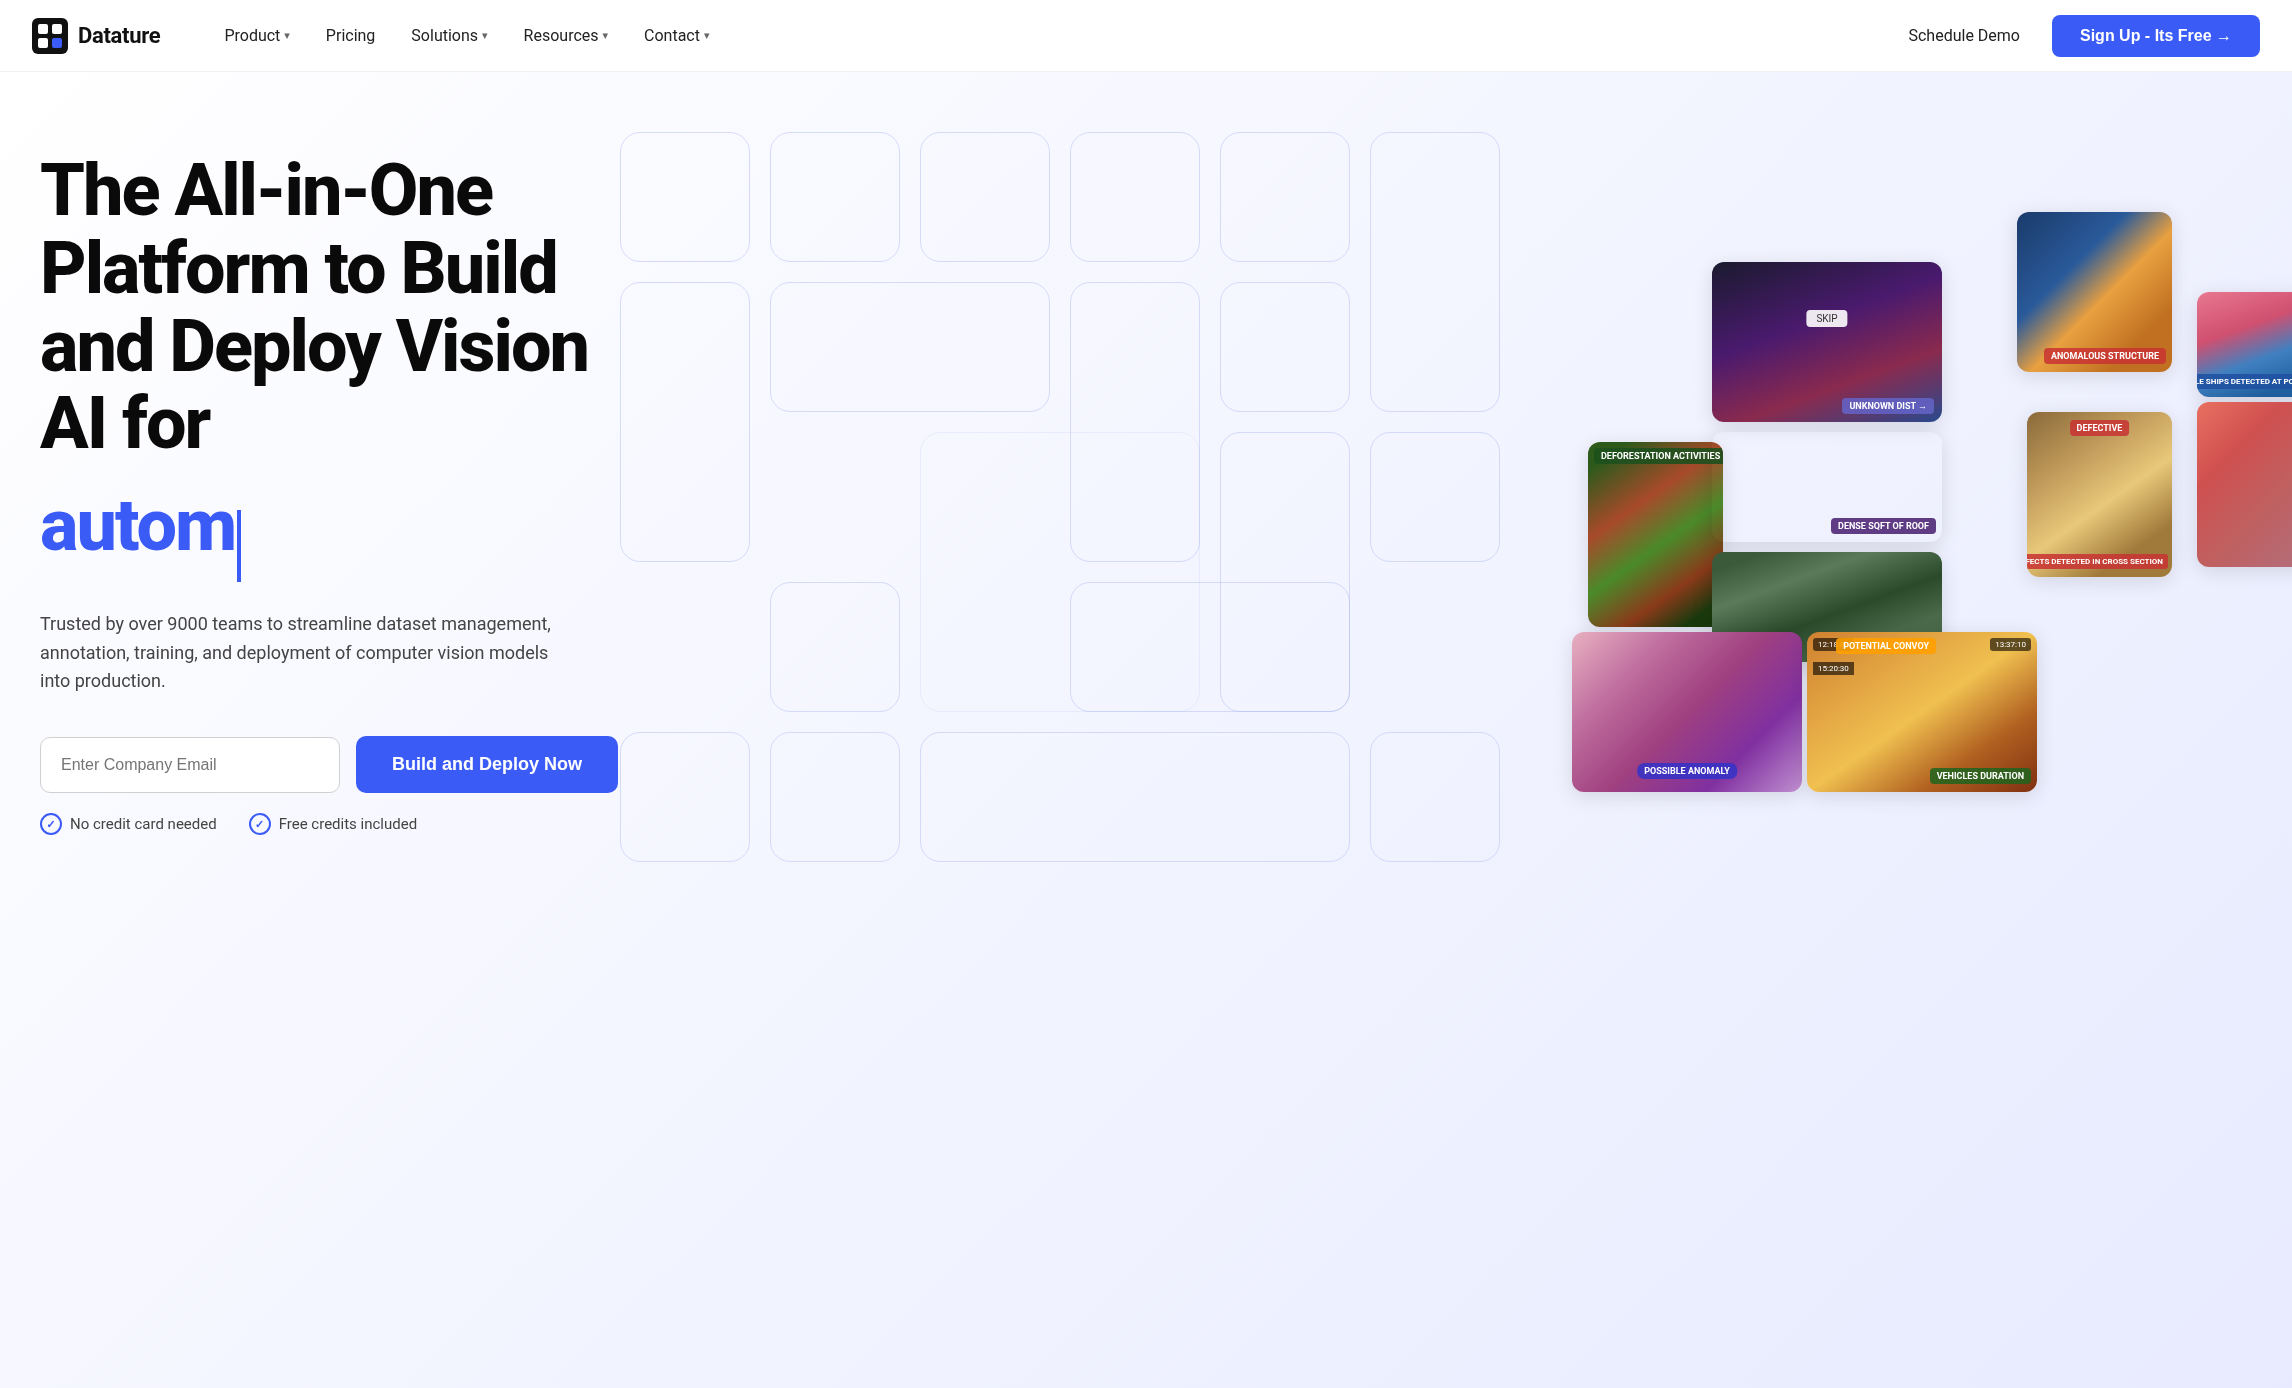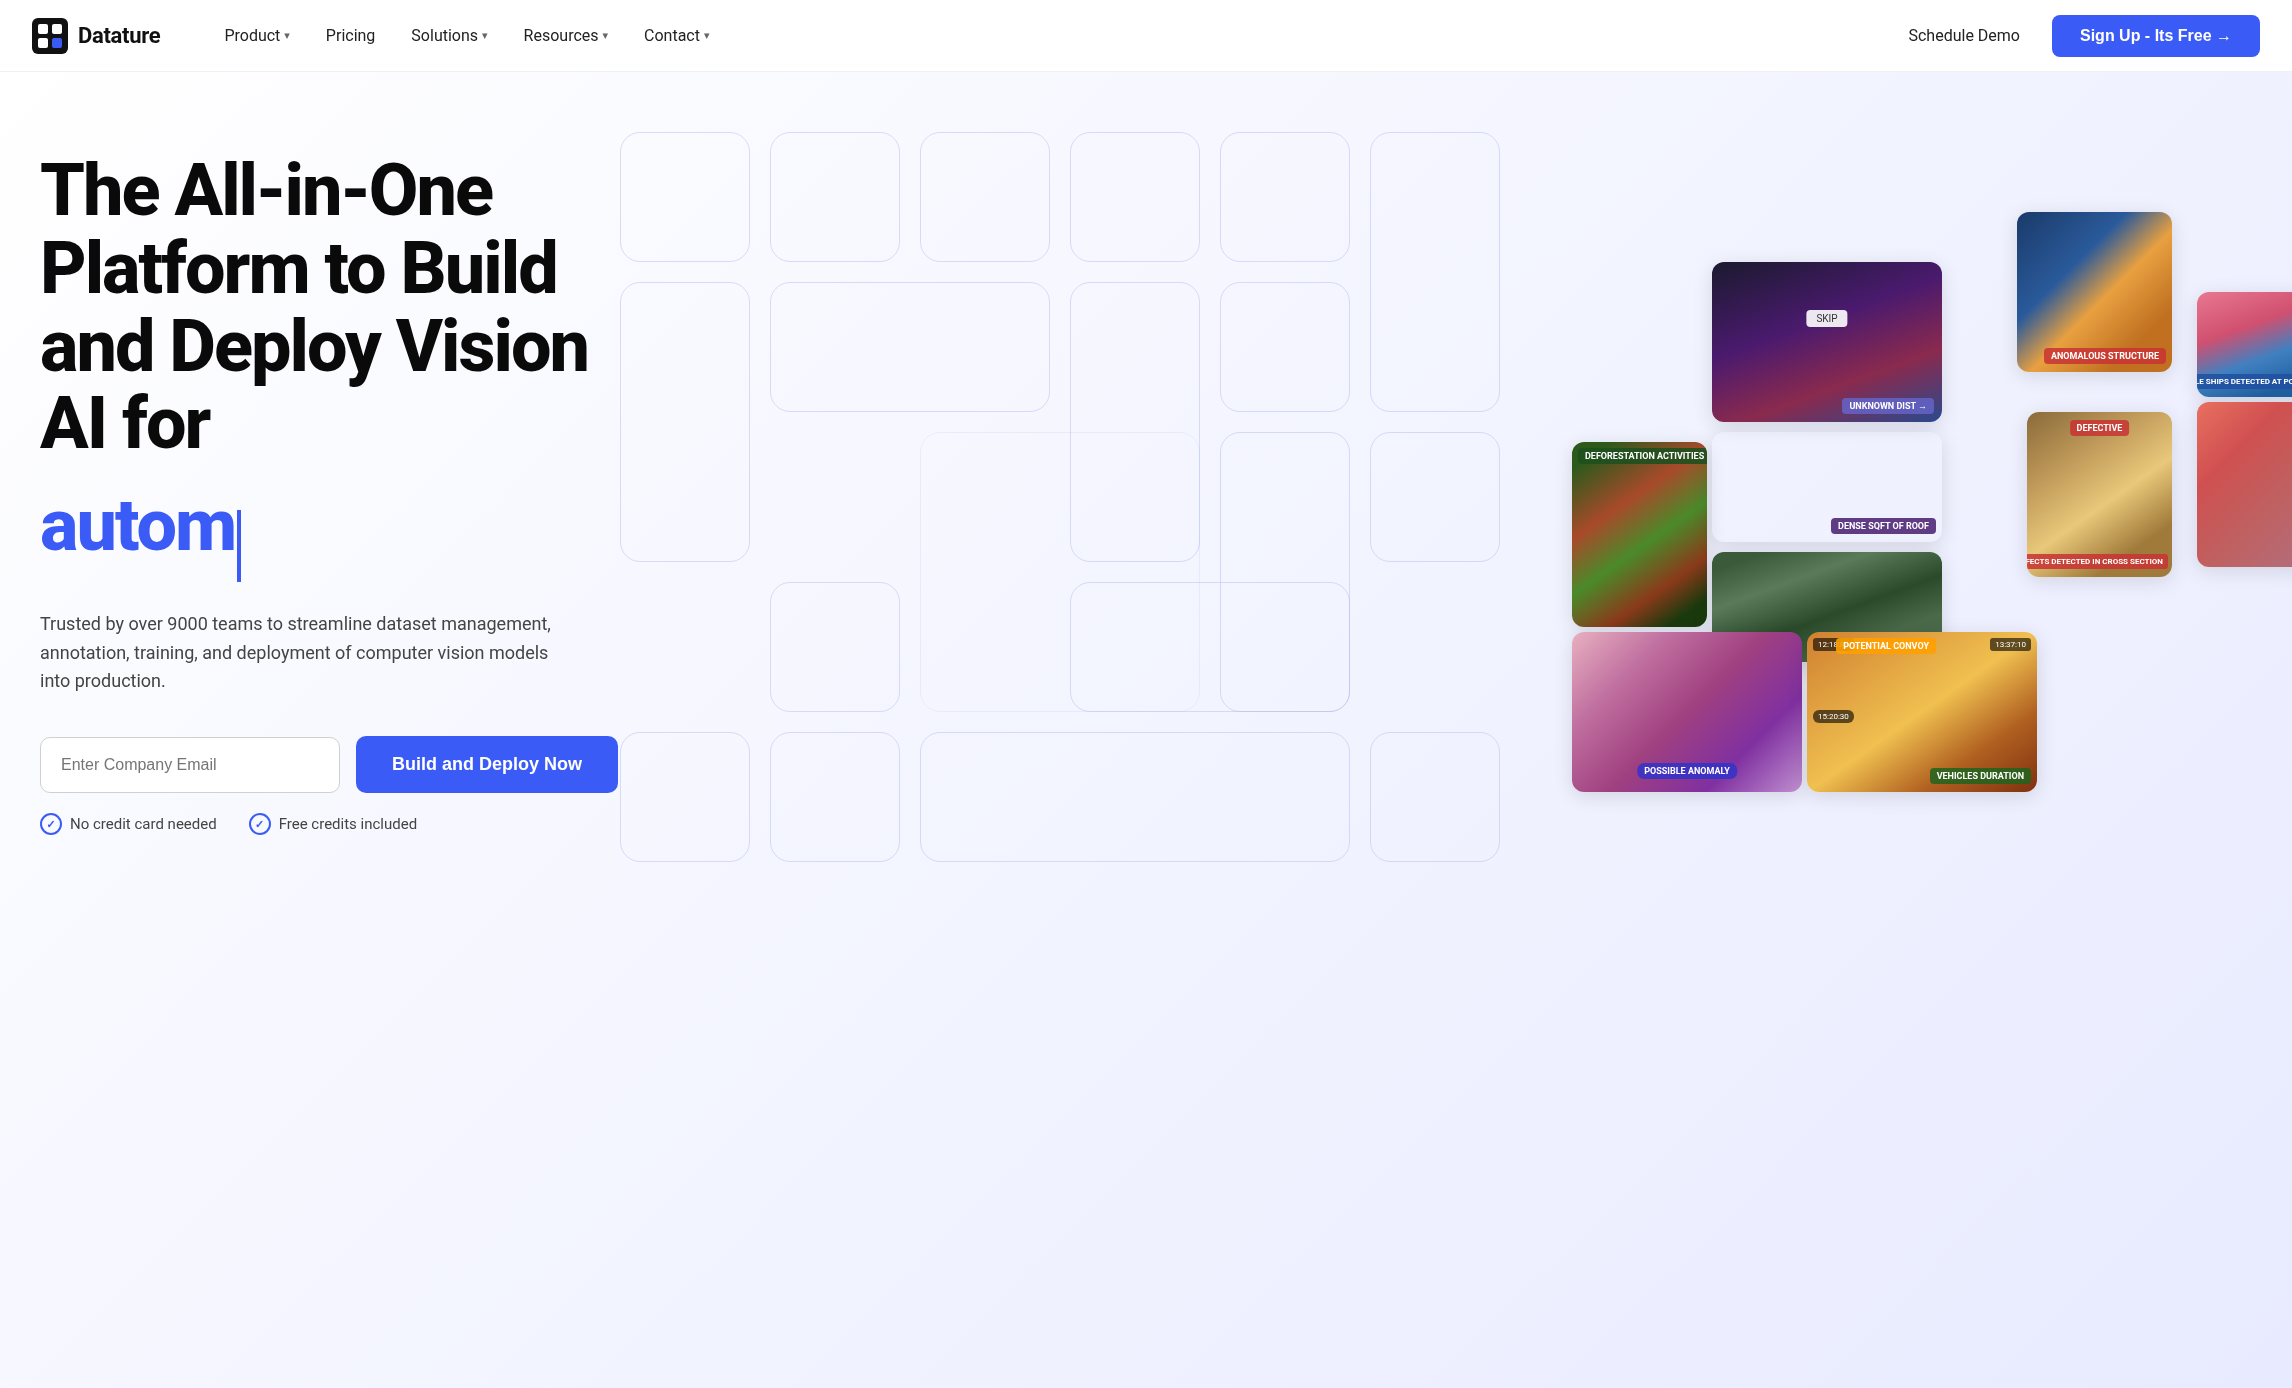--- a/index.html
+++ b/index.html
@@ -233,20 +233,21 @@
       white-space: nowrap;
       z-index: 3;
     }
 
     
     .card-satellite-1 {
       background: linear-gradient(160deg, #1a1a2e 0%, #4a1a6e 40%, #8a2a4e 70%, #2a4a8e 100%);
     }
     .card-deforestation {
       background: linear-gradient(145deg, #2d5a1b 10%, #a84a2a 35%, #4a8a2a 55%, #8a3a1a 75%, #1a3a0d 90%);
+      margin-left: 16px;
     }
     .card-roof {
       background: linear-gradient(135deg, #e8a0d0 0%, #c060a0 30%, #a040808 60%, #704070 100%);
     }
     .card-convoy {
       background: linear-gradient(160deg, #3a5a3a 10%, #5a7a5a 30%, #2a4a2a 55%, #4a6a4a 75%);
     }
     .card-cross {
       background: linear-gradient(145deg, #8a6a3a 0%, #c09a5a 30%, #e8c87a 55%, #a07a3a 80%);
     }
@@ -506,21 +507,21 @@
       <div class="img-card card-anomaly" style="left: 80px; top: 530px; width: 230px; height: 160px;">
         <div class="img-card-inner">
           <span class="img-label anomaly-label">POSSIBLE ANOMALY</span>
         </div>
       </div>
 
       <div class="img-card card-vehicles" style="left: 315px; top: 530px; width: 230px; height: 160px;">
         <div class="img-card-inner">
           <span class="time-label">12:18:80</span>
           <span class="time-label2">13:37:10</span>
-          <span style="position:absolute;top:30px;left:6px;background:rgba(0,0,0,0.6);color:#fff;font-size:8px;padding:2px 5px;border-radius:6px;margin-top:48px;">15:20:30</span>
+          <span style="position:absolute;top:30px;left:6px;background:rgba(0,0,0,0.6);color:#fff;font-size:8px;padding:2px 5px;border-radius:0;">15:20:30</span>
           <span class="img-label vehicles-label">VEHICLES DURATION</span>
         </div>
       </div>
 
     </div>
   </div>
 
 </section>
 
 </body></html>

